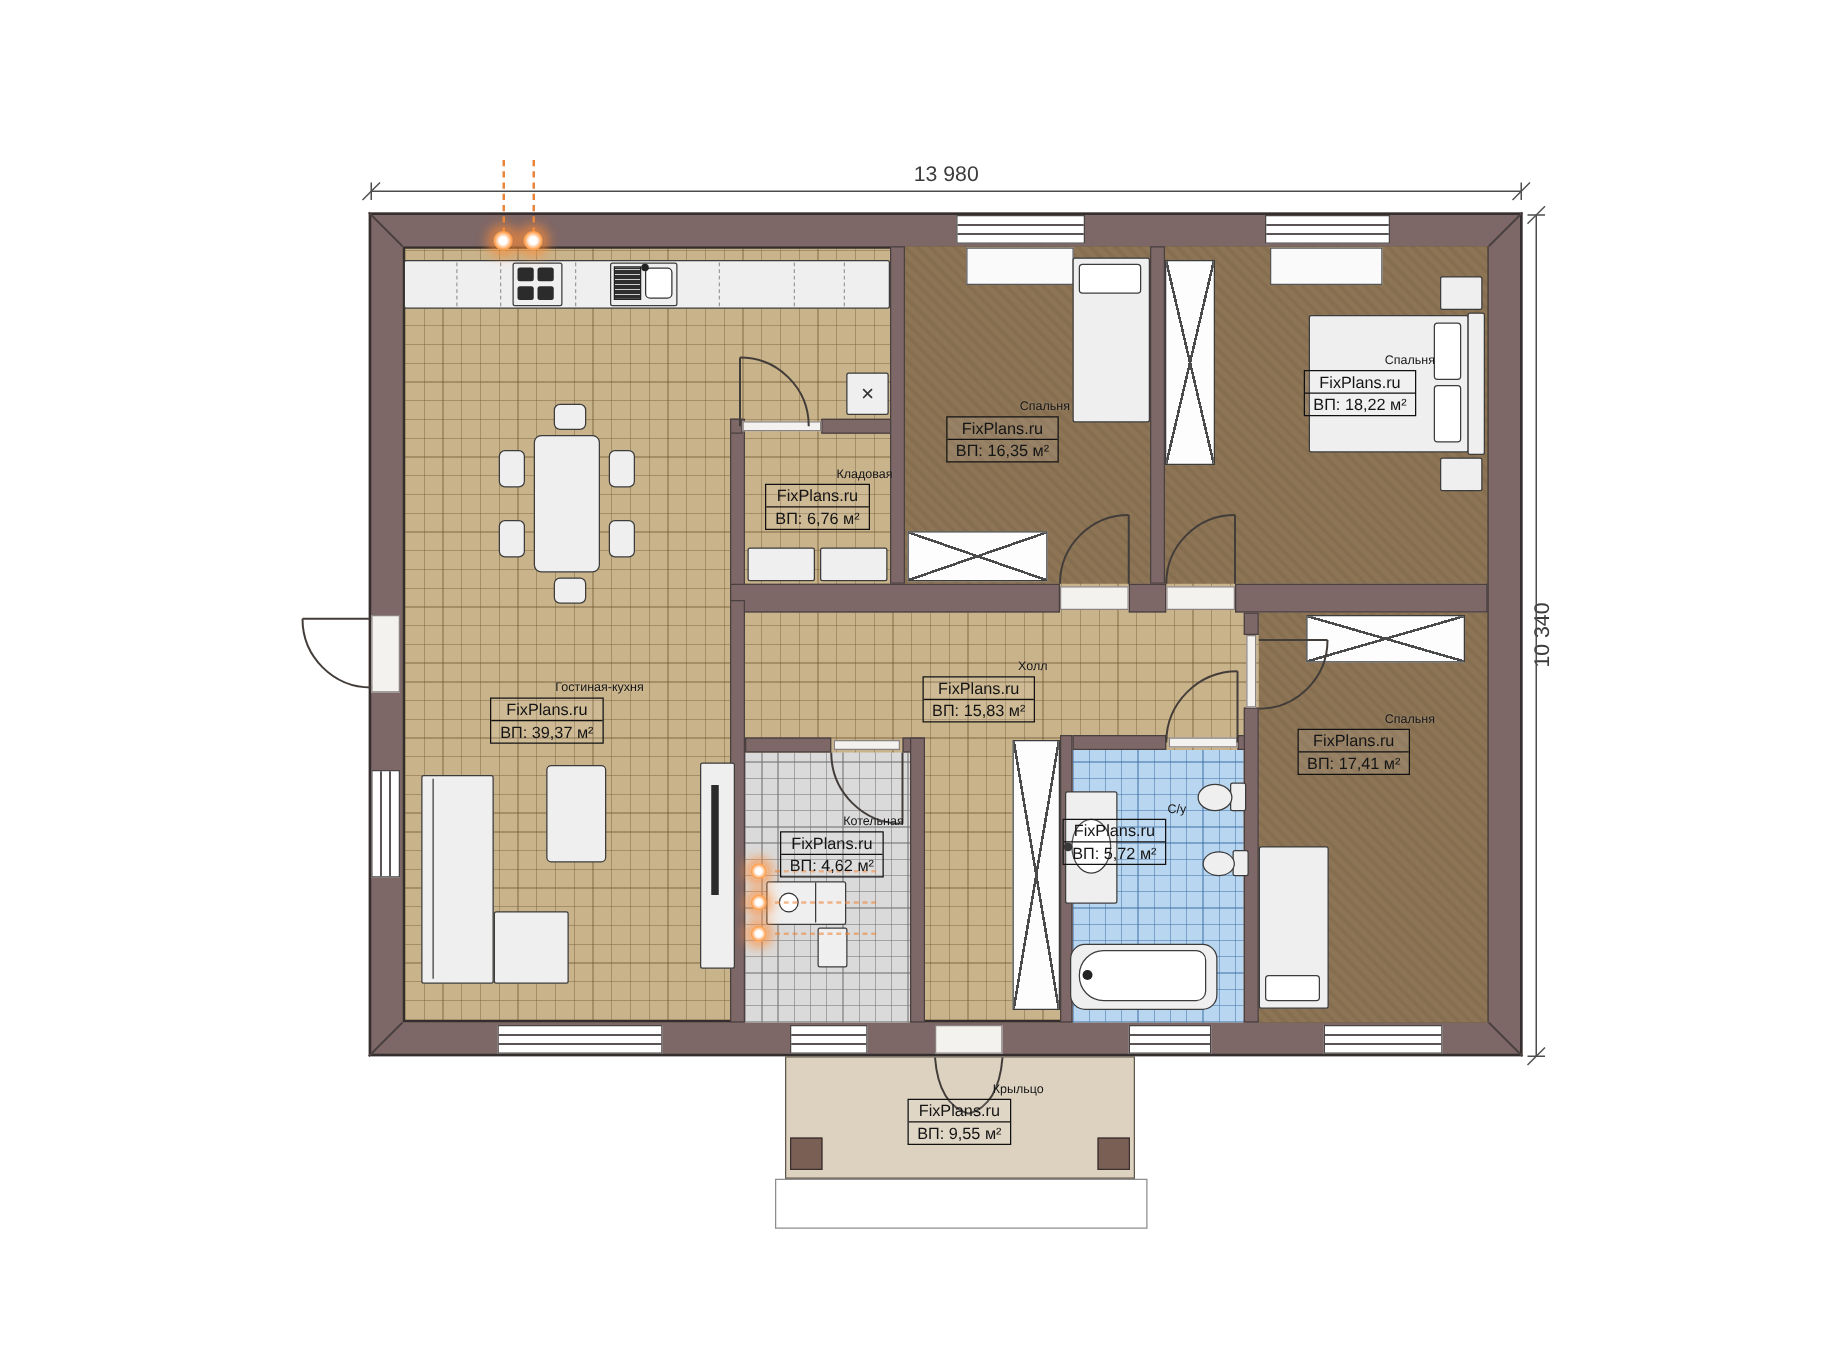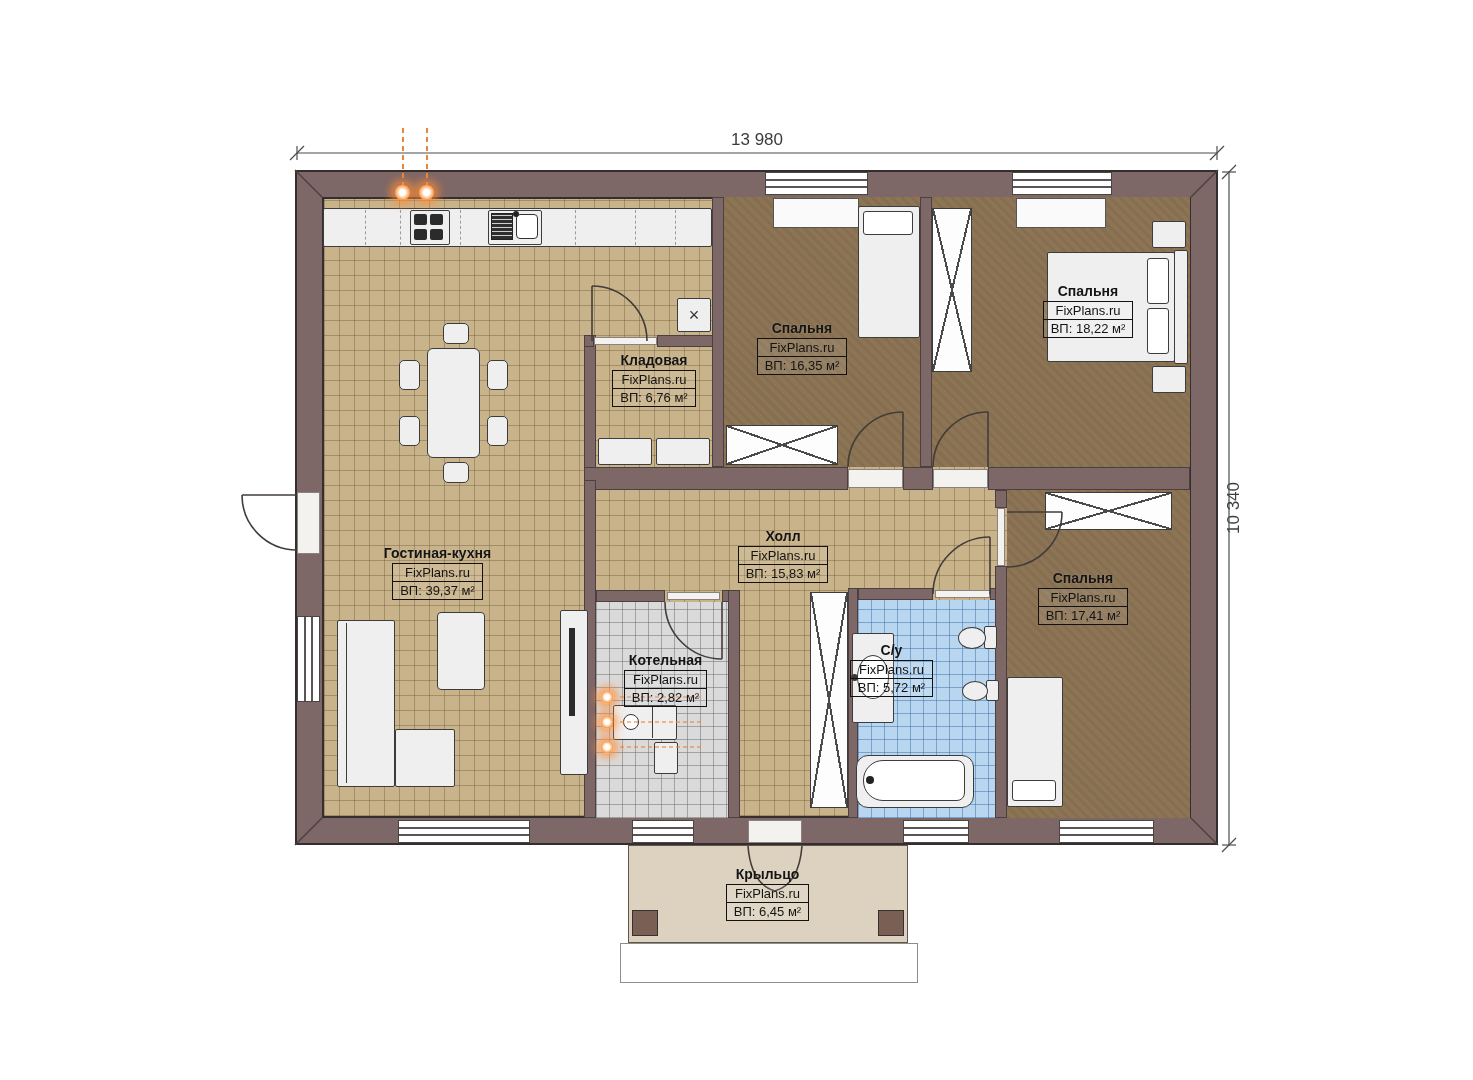--- a/index.html
+++ b/index.html
@@ -30,21 +30,21 @@
   
   .fur{background:#efefef;border:1.5px solid #3c3c3c;border-radius:2px;}
   .xbox{background-color:#fdfdfd;border:1.5px solid #3c3c3c;
         background-image:linear-gradient(to top right, transparent calc(50% - 1px), #4a4a4a calc(50% - 1px) calc(50% + 1px), transparent calc(50% + 1px)),
                          linear-gradient(to bottom right, transparent calc(50% - 1px), #4a4a4a calc(50% - 1px) calc(50% + 1px), transparent calc(50% + 1px));}
   .sep{border-left:1px dashed #9b9b9b;}
   .glow{border-radius:50%;background:radial-gradient(circle,#ffffff 25%,#ff9a45 60%,rgba(255,150,60,0) 75%);
         box-shadow:0 0 9px 4px rgba(255,140,55,.75);}
   
   .rlabel{position:absolute;text-align:center;color:#141414;z-index:40;}
-  .rtitle{font-weight:bold;font-size:14px;margin-bottom:2px;text-shadow:0 0 2px rgba(255,255,255,.25);}
+  .rtitle{font-weight:normal;font-size:10px;margin-bottom:2px;text-shadow:0 0 2px rgba(255,255,255,.25);text-align:right;}
   .rbox{display:inline-block;border:1.5px solid #111;background:rgba(255,255,255,.10);}
   .rrow{font-size:13px;padding:1px 7px;white-space:nowrap;}
   .rrow + .rrow{border-top:1.5px solid #111;}
   .dim{position:absolute;font-size:17px;color:#3c3c3c;text-align:center;}
   svg.overlay{position:absolute;left:0;top:0;z-index:30;pointer-events:none;}
   .lamp{z-index:35;}
 </style>
 </head>
 <body>
 
@@ -243,21 +243,21 @@
   <div class="dim" style="left:707px;top:130px;width:100px">13 980</div>
   <div class="dim" style="left:1199px;top:498px;width:70px;height:20px;transform:rotate(-90deg)">10 340</div>
 
   <div class="rlabel" style="left:360px;top:545px;width:155px">
     <div class="rtitle">Гостиная-кухня</div>
     <div class="rbox">
       <div class="rrow">FixPlans.ru</div>
       <div class="rrow">ВП: 39,37 м²</div>
     </div>
   </div>
-  <div class="rlabel" style="left:594px;top:352px;width:120px">
+  <div class="rlabel" style="left:594px;top:374px;width:120px">
     <div class="rtitle">Кладовая</div>
     <div class="rbox">
       <div class="rrow">FixPlans.ru</div>
       <div class="rrow">ВП: 6,76 м²</div>
     </div>
   </div>
   <div class="rlabel" style="left:748px;top:320px;width:108px">
     <div class="rtitle">Спальня</div>
     <div class="rbox">
       <div class="rrow">FixPlans.ru</div>
@@ -275,38 +275,38 @@
     <div class="rtitle">Холл</div>
     <div class="rbox">
       <div class="rrow">FixPlans.ru</div>
       <div class="rrow">ВП: 15,83 м²</div>
     </div>
   </div>
   <div class="rlabel" style="left:608px;top:652px;width:115px">
     <div class="rtitle">Котельная</div>
     <div class="rbox">
       <div class="rrow">FixPlans.ru</div>
-      <div class="rrow">ВП: 2,82 м²</div>
+      <div class="rrow">ВП: 4,62 м²</div>
     </div>
   </div>
   <div class="rlabel" style="left:834px;top:642px;width:115px">
     <div class="rtitle">С/у</div>
     <div class="rbox">
       <div class="rrow">FixPlans.ru</div>
       <div class="rrow">ВП: 5,72 м²</div>
     </div>
   </div>
   <div class="rlabel" style="left:1018px;top:570px;width:130px">
     <div class="rtitle">Спальня</div>
     <div class="rbox">
       <div class="rrow">FixPlans.ru</div>
       <div class="rrow">ВП: 17,41 м²</div>
     </div>
   </div>
   <div class="rlabel" style="left:700px;top:866px;width:135px">
     <div class="rtitle">Крыльцо</div>
     <div class="rbox">
       <div class="rrow">FixPlans.ru</div>
-      <div class="rrow">ВП: 6,45 м²</div>
+      <div class="rrow">ВП: 9,55 м²</div>
     </div>
   </div>
 
 </div>
 
 </body></html>

